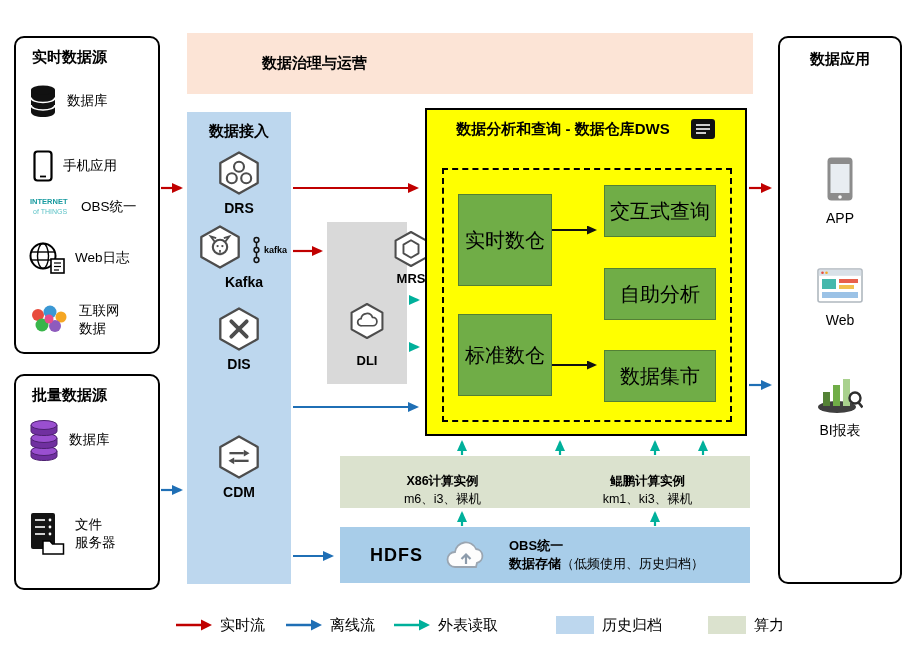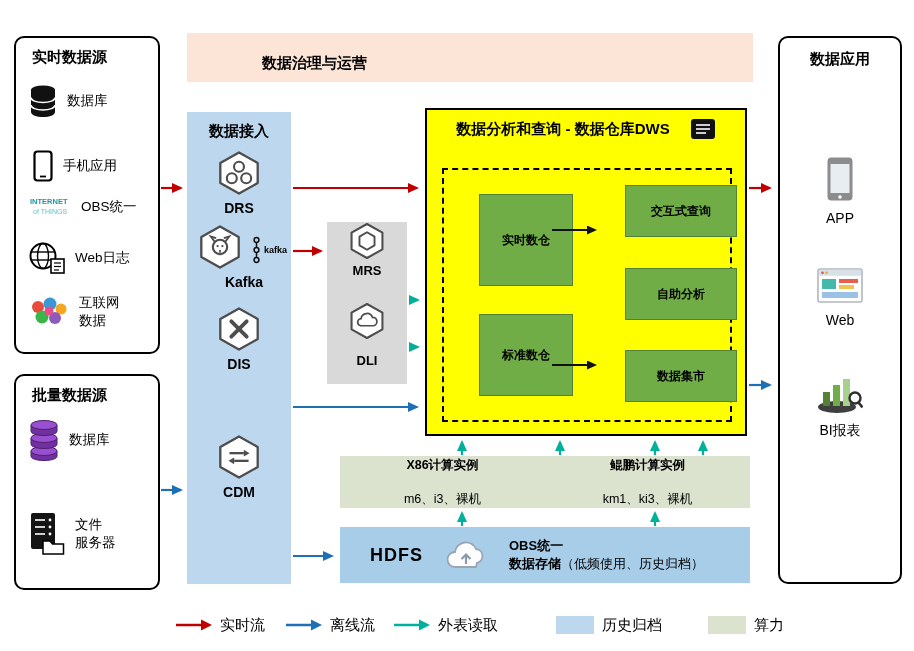--- a/index.html
+++ b/index.html
@@ -12,45 +12,45 @@
   .rlabel { font-size:13.5px; line-height:1.3; white-space:pre-line; }
   .colgroup { position:absolute; left:0; width:100%; display:flex; flex-direction:column; align-items:center; gap:4px; }
   .svclabel { font-weight:700; font-size:14px; }
   .smlabel  { font-weight:700; font-size:13px; }
   .applabel { font-size:14px; }
   .gov { background:#fce4d6; }
   .ingest { background:#bdd7ee; }
   .graybox { background:#d9d9d9; }
   .dwsbox { background:#ffff00; border:2px solid #000; }
   .dashedframe { position:absolute; border:2px dashed #000; }
-  .greenbox { position:absolute; background:#70ad47; border:1.5px solid #538135; display:flex; align-items:center; justify-content:center; font-weight:700; font-size:12px;margin-left:21px; }
+  .greenbox { position:absolute; background:#70ad47; border:1.5px solid #538135; display:flex; align-items:center; justify-content:center; font-weight:400; font-size:20px; }
   .computebox { background:#dbe2ce; }
   .hdfsbox { background:#a8cde9; display:flex; align-items:center; padding-left:30px; gap:20px; }
   .hdfs-t { font-weight:700; font-size:18px; letter-spacing:1px; }
   .obs-text { font-size:13px; line-height:1.4; }
   .b { font-weight:700; }
-  .cgroup { position:absolute; top:0; height:100%; width:50%; display:flex; flex-direction:column; align-items:center; justify-content:space-between; font-size:12.5px; line-height:1.45; }
+  .cgroup { position:absolute; top:0; height:100%; width:50%; display:flex; flex-direction:column; align-items:center; justify-content:flex-end; font-size:12.5px; line-height:1.45; }
   .legend-item { position:absolute; display:flex; align-items:center; gap:8px; height:20px; }
   .legend-label { font-size:15px; }
   .swatch { width:38px; height:18px; display:inline-block; }
   .sw-blue { background:#bdd7ee; }
   .sw-green { background:#dbe2ce; }
   .arrows { position:absolute; left:0; top:0; z-index:5; pointer-events:none; }
   .kafka-side { position:absolute; display:flex; align-items:center; gap:2px; }
   .kafka-word { font-weight:700; font-size:9px; }
   .dayu-wrap { position:absolute; display:flex; align-items:center; gap:8px; }
   .dayu-t { font-weight:700; font-size:17px; letter-spacing:1px; }
   .dws-head { position:absolute; left:0; top:8px; width:100%; display:flex; align-items:center; justify-content:center; gap:20px; }
 </style>
 </head>
 <body>
 
 <div class="canvas">
 
-  <div class="abs gov" style="left:187px; top:33px; width:566px; height:49px;font-family:Liberation Serif, serif;">
+  <div class="abs gov" style="left:187px; top:33px; width:566px; height:61px;font-family:Liberation Serif, serif;">
     <span class="abs ptitle" style="left:75px; top:21px;">数据治理与运营</span>
   </div>
 
   <div class="abs panel" style="left:14px; top:36px; width:146px; height:318px;">
     <div class="abs ptitle" style="left:16px; top:10px;">实时数据源</div>
 
     <div class="row" style="top:46px;">
       <svg width="28" height="34" viewBox="0 0 28 34">
         <path d="M2 6 v22 c0 3 5.4 5 12 5 s12-2 12-5 V6" fill="#111"></path>
         <ellipse cx="14" cy="6" rx="12" ry="4.5" fill="#111"></ellipse>
@@ -82,21 +82,21 @@
         <line x1="2" y1="10" x2="26" y2="10" stroke="#000" stroke-width="1.4"></line>
         <line x1="2" y1="18" x2="26" y2="18" stroke="#000" stroke-width="1.4"></line>
         <rect x="22" y="17" width="13" height="14" fill="#fff" stroke="#000" stroke-width="1.6"></rect>
         <line x1="25" y1="21" x2="32" y2="21" stroke="#000" stroke-width="1.2"></line>
         <line x1="25" y1="24.5" x2="32" y2="24.5" stroke="#000" stroke-width="1.2"></line>
         <line x1="25" y1="28" x2="30" y2="28" stroke="#000" stroke-width="1.2"></line>
       </svg>
       <span class="rlabel">Web日志</span>
     </div>
 
-    <div class="row" style="top:256px;">
+    <div class="row" style="top:264px;">
       <svg width="40" height="30" viewBox="0 0 40 30">
         <circle cx="9" cy="10" r="6" fill="#e84c3d"></circle>
         <circle cx="21" cy="7" r="6.5" fill="#3b98d4"></circle>
         <circle cx="32" cy="12" r="5.5" fill="#f5a623"></circle>
         <circle cx="13" cy="20" r="6.5" fill="#39b54a"></circle>
         <circle cx="26" cy="21" r="6" fill="#8e5bbd"></circle>
         <circle cx="20" cy="14" r="4.5" fill="#e84c8b"></circle>
       </svg>
       <span class="rlabel">互联网
 数据</span>
@@ -186,21 +186,21 @@
         <path d="M14 20 h15" stroke="#4d4d4d" stroke-width="2.4"></path>
         <path d="M29 16.5 L35 20 L29 23.5 Z" fill="#4d4d4d"></path>
         <path d="M34 28 h-15" stroke="#4d4d4d" stroke-width="2.4"></path>
         <path d="M19 24.5 L13 28 L19 31.5 Z" fill="#4d4d4d"></path>
       </svg>
       <span class="svclabel">CDM</span>
     </div>
   </div>
 
   <div class="abs graybox" style="left:327px; top:222px; width:80px; height:162px;">
-    <div class="colgroup" style="top:0; gap:3px;">
+    <div class="colgroup" style="top:8px; gap:3px;margin-left:44px;">
       <svg width="38" height="38" viewBox="0 0 48 48">
         <path d="M24 2.5 L43.5 13.5 V34.5 L24 45.5 L4.5 34.5 V13.5 Z" fill="#fff" stroke="#4d4d4d" stroke-width="2.6" stroke-linejoin="round"></path>
         <path d="M24 13 L33.5 18.5 V29.5 L24 35 L14.5 29.5 V18.5 Z" fill="none" stroke="#4d4d4d" stroke-width="2.4" stroke-linejoin="round"></path>
       </svg>
       <span class="smlabel">MRS</span>
     </div>
     <div class="colgroup" style="top:80px; gap:13px;">
       <svg width="38" height="38" viewBox="0 0 48 48">
         <path d="M24 2.5 L43.5 13.5 V34.5 L24 45.5 L4.5 34.5 V13.5 Z" fill="#fff" stroke="#4d4d4d" stroke-width="2.6" stroke-linejoin="round"></path>
         <path d="M17 30 a4.5 4.5 0 0 1 -0.5 -9 a7.5 7.5 0 0 1 14.5 -1.5 a5 5 0 0 1 0.5 10.5 z" fill="none" stroke="#4d4d4d" stroke-width="2.2"></path>

